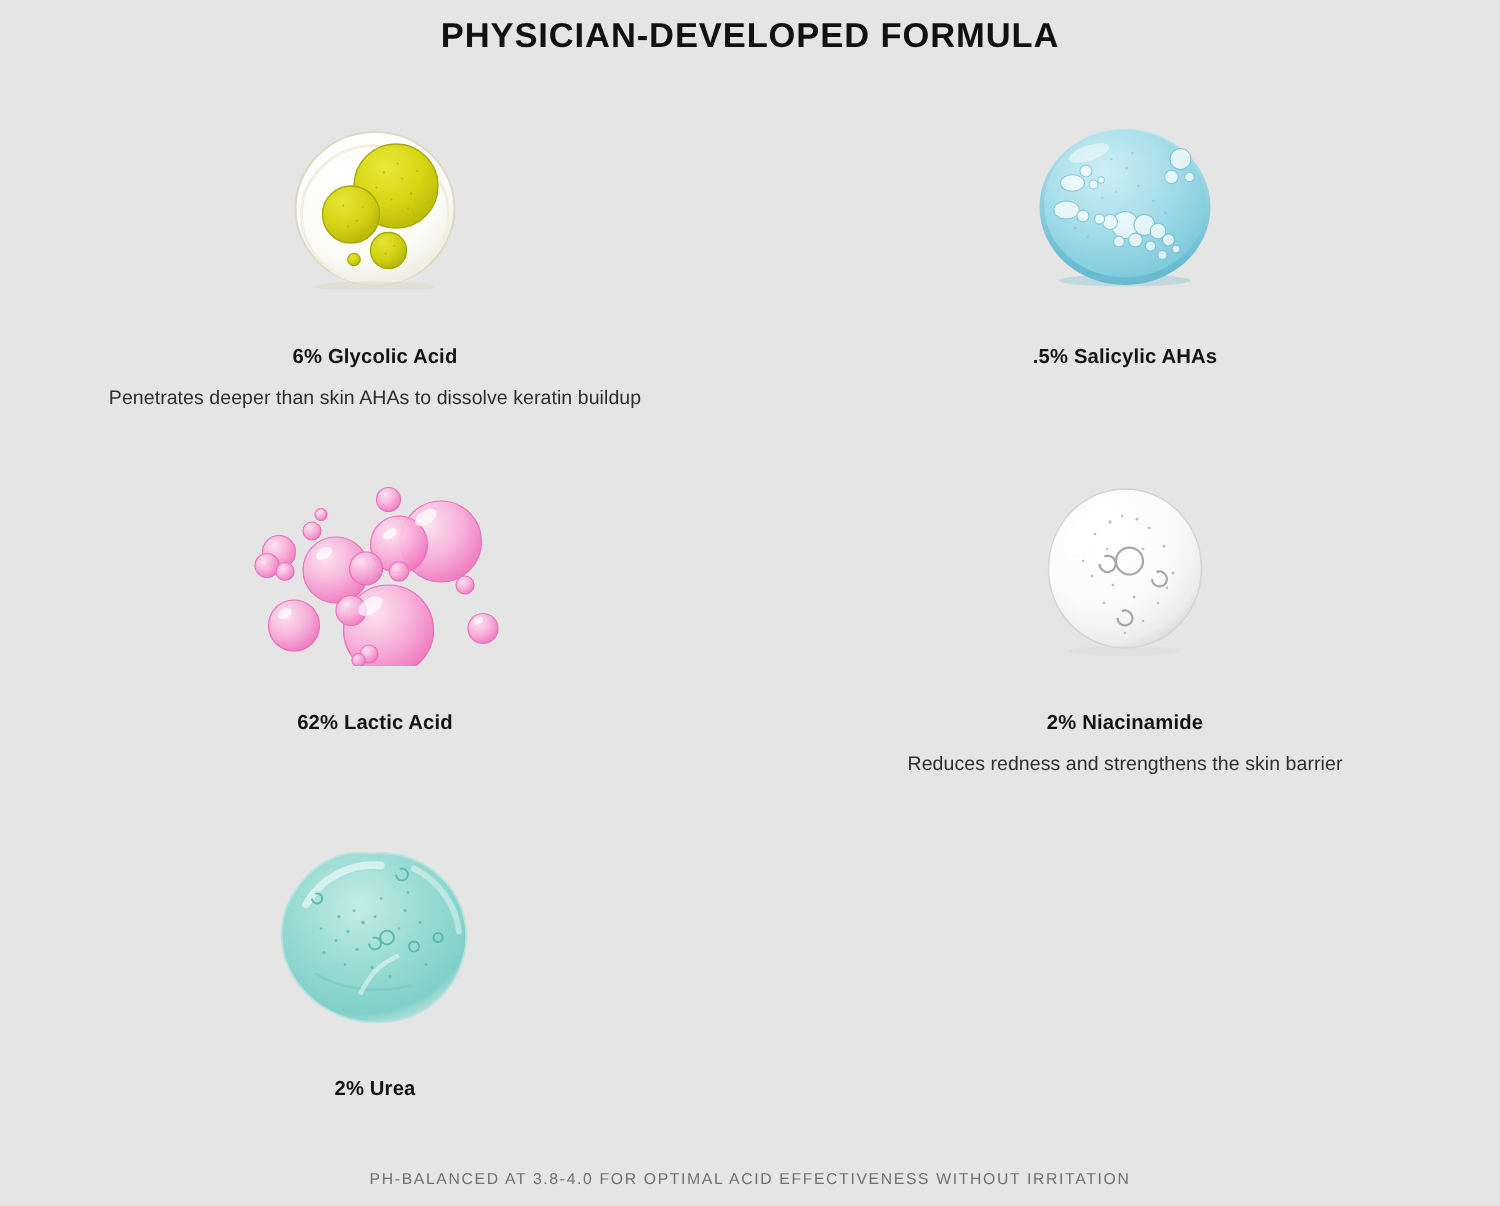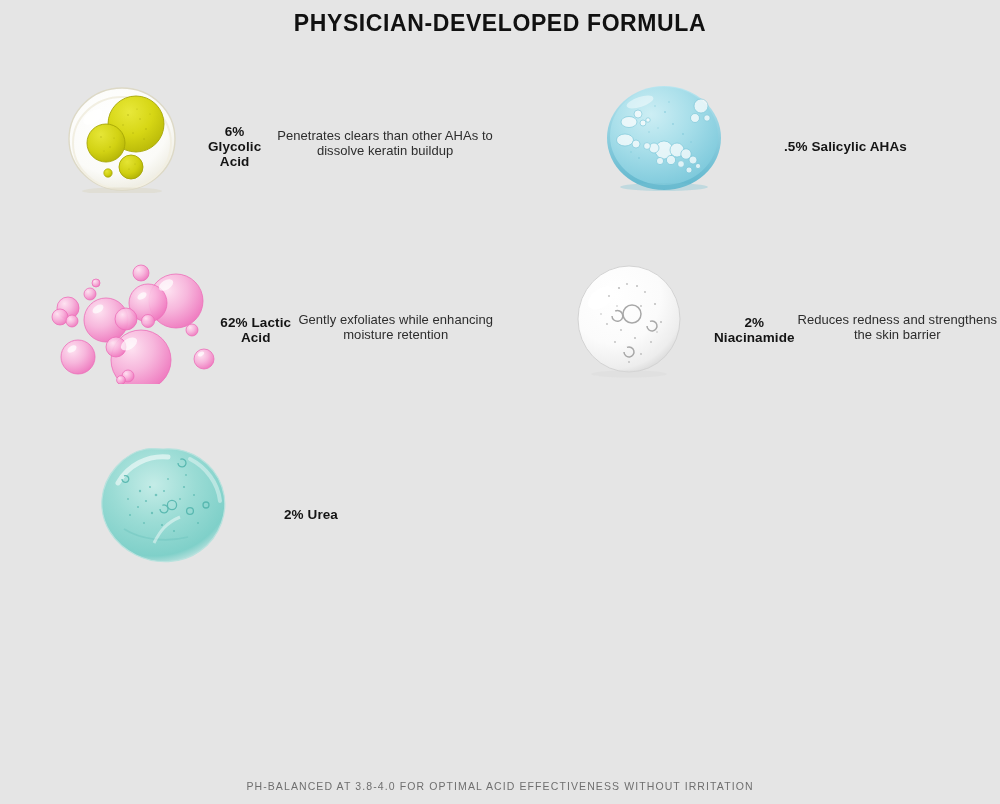--- a/index.html
+++ b/index.html
@@ -46,22 +46,22 @@
     left: 0;
     width: 1000px;
   }
   .row {
     display: flex;
     width: 1000px;
   }
   .cell {
     width: 500px;
     display: flex;
+    flex-direction: column;
     align-items: center;
-    padding-left: 44px;
   }
   .cell.empty { visibility: hidden; }
 
   .swatch-wrap {
     width: 240px;
     height: 150px;
     display: flex;
     align-items: center;
     justify-content: center;
     position: relative;
@@ -156,21 +156,21 @@
               <circle cx="44" cy="70" r="0.6"></circle>
                 <circle cx="54" cy="57" r="0.6"></circle>
               <circle cx="69" cy="88" r="0.6"></circle>
                 <circle cx="75" cy="83" r="0.6"></circle>
             </g>
             <ellipse cx="33" cy="36" rx="11" ry="6" fill="#ffffff" opacity="0.75" transform="rotate(-34 33 36)"></ellipse>
             <ellipse cx="62" cy="110" rx="40" ry="3.4" fill="#d9d4c2" opacity="0.45"></ellipse>
           </svg>
         </div>
         <div class="ing-name">6% Glycolic Acid</div>
-        <div class="ing-desc">Penetrates clears than other AHAs to dissolve keratin buildup</div>
+        <div class="ing-desc">Penetrates deeper than skin AHAs to dissolve keratin buildup</div>
       </div>
 
       <div class="cell">
         <div class="swatch-wrap">
           <svg class="art" width="122" height="110" viewBox="0 0 122 110">
             <defs>
               <radialGradient id="blueDisc" cx="38%" cy="28%" r="80%">
                 <stop offset="0%" stop-color="#cdeef4"></stop>
                 <stop offset="45%" stop-color="#a9dfea"></stop>
                 <stop offset="100%" stop-color="#79c7da"></stop>
@@ -261,21 +261,20 @@
               <ellipse cx="122" cy="26" rx="8" ry="4.6" transform="rotate(-32 122 26)"></ellipse>
               <ellipse cx="85" cy="85" rx="9" ry="5.2" transform="rotate(-32 85 85)"></ellipse>
               <ellipse cx="54" cy="50" rx="6" ry="3.6" transform="rotate(-32 54 50)"></ellipse>
               <ellipse cx="28" cy="90" rx="5" ry="3" transform="rotate(-32 28 90)"></ellipse>
               <ellipse cx="98" cy="37" rx="5" ry="3" transform="rotate(-32 98 37)"></ellipse>
               <ellipse cx="157" cy="95" rx="3.4" ry="2" transform="rotate(-32 157 95)"></ellipse>
             </g>
           </svg>
         </div>
         <div class="ing-name">62% Lactic Acid</div>
-        <div class="ing-desc">Gently exfoliates while enhancing moisture retention</div>
       </div>
 
       <div class="cell">
         <div class="swatch-wrap">
           <svg class="art" width="116" height="118" viewBox="0 0 116 118">
             <defs>
               <radialGradient id="clearG" cx="36%" cy="28%" r="78%">
                 <stop offset="0%" stop-color="#ffffff"></stop>
                 <stop offset="58%" stop-color="#fbfbfb"></stop>
                 <stop offset="88%" stop-color="#ededed"></stop>

